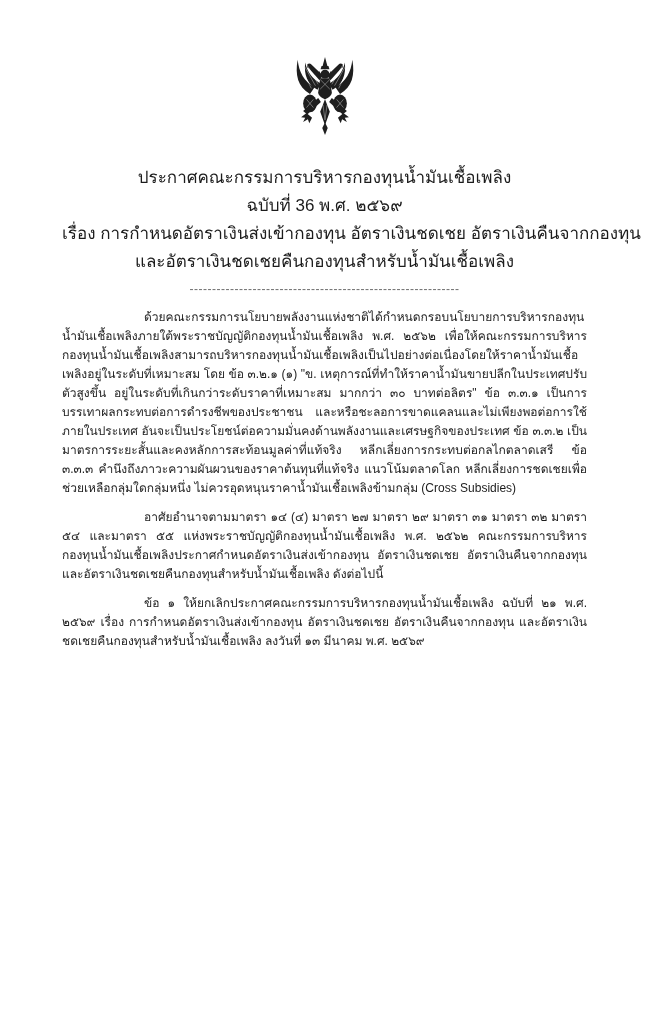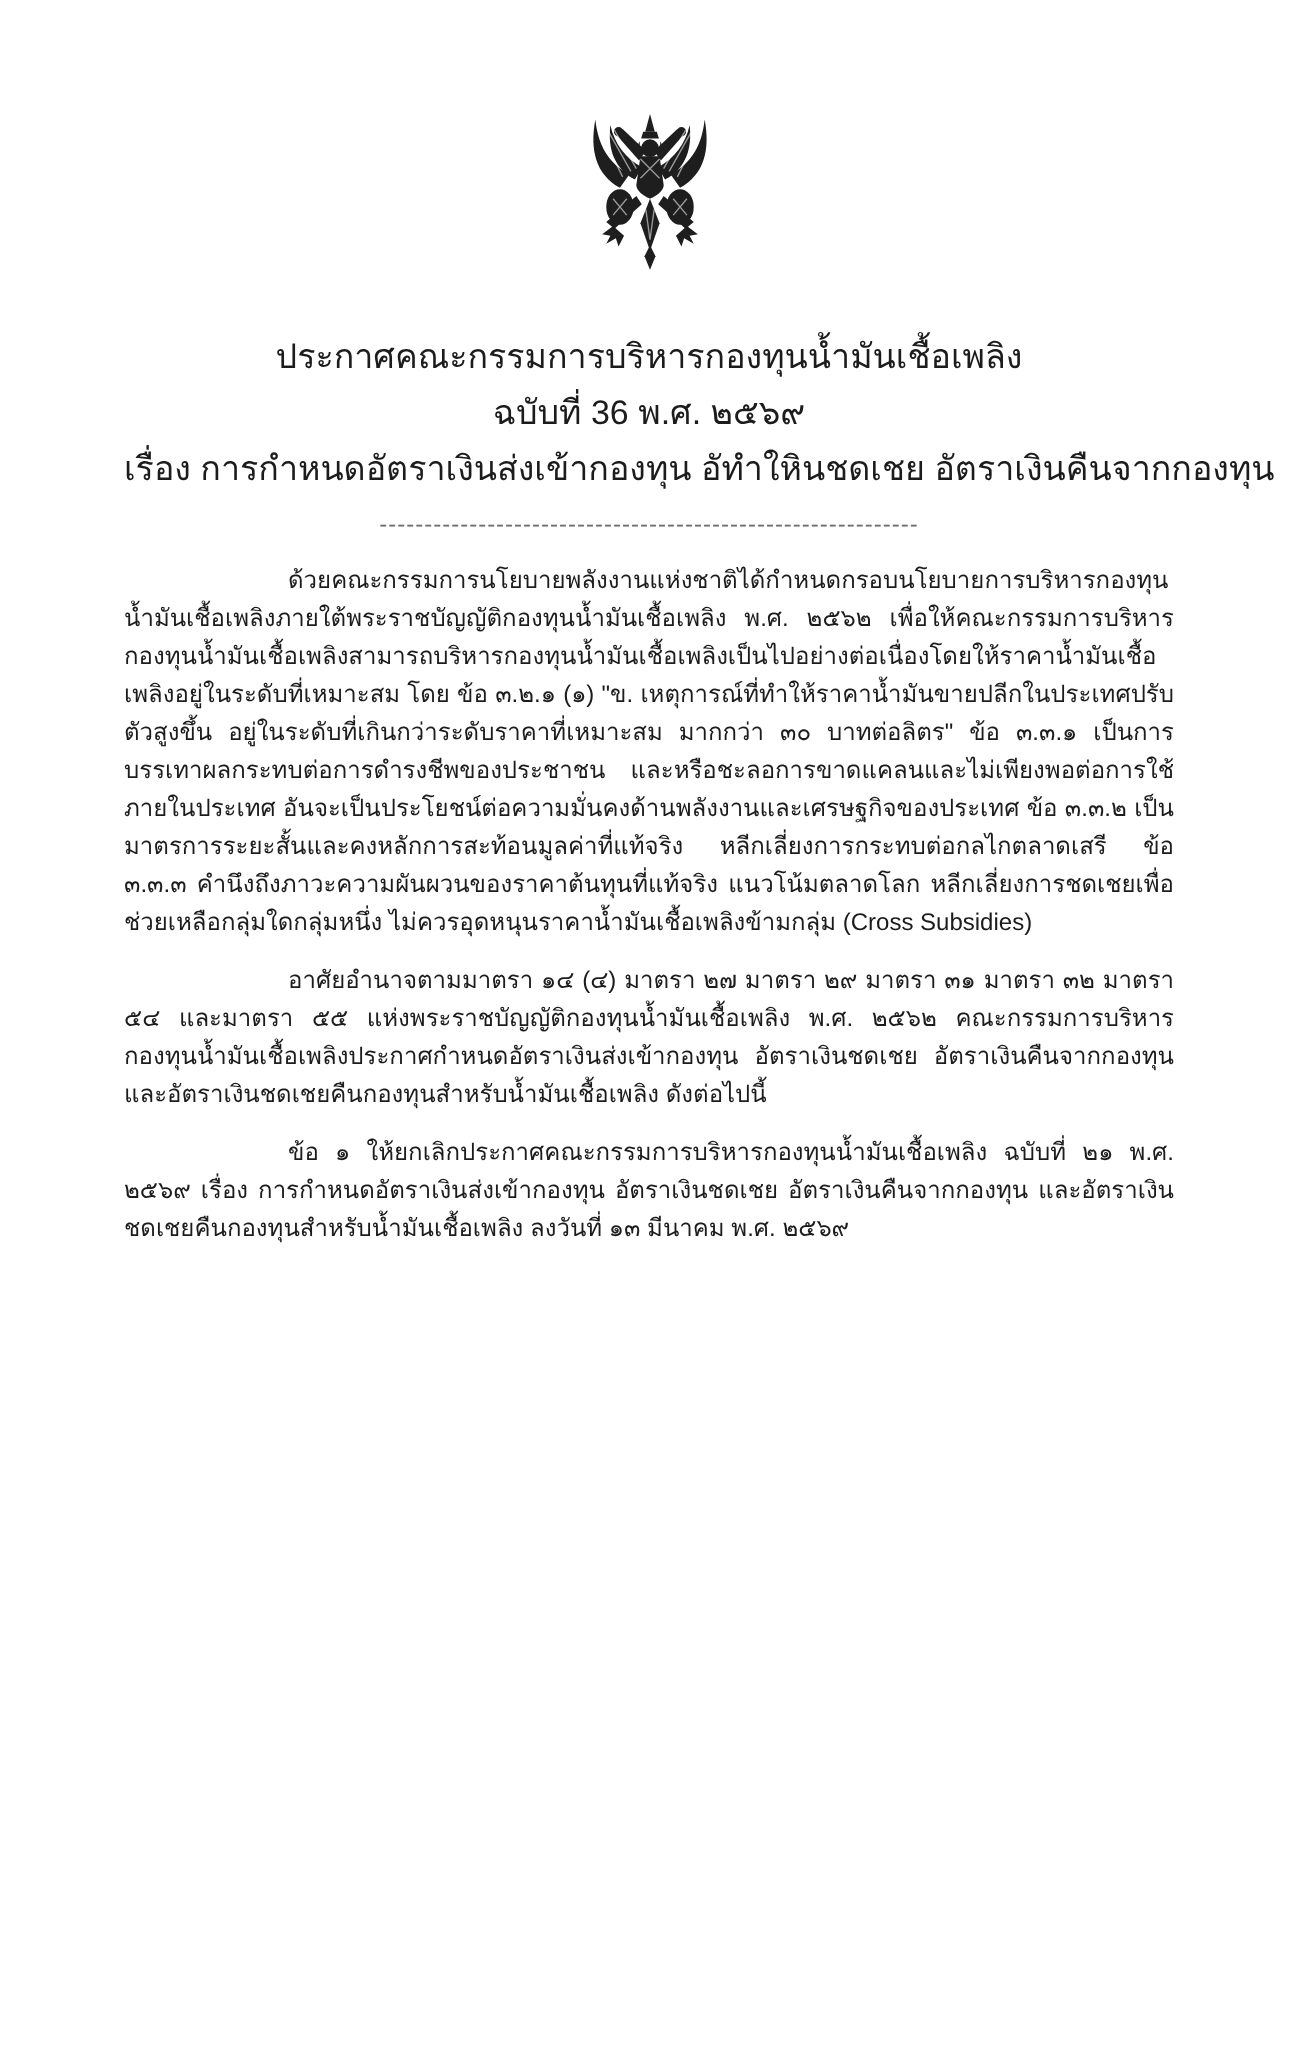--- a/index.html
+++ b/index.html
@@ -108,21 +108,22 @@
           <path d="M77 62 L87 74 M87 62 L77 74"></path>
           <path d="M57 70 L60 92 M63 70 L60 92"></path>
         </g>
       </svg>
     </span>
   </div>
 
   <div class="title-block">
     <div class="title-line">ประกาศคณะกรรมการบริหารกองทุนน้ำมันเชื้อเพลิง</div>
     <div class="title-line">ฉบับที่ 36 พ.ศ. ๒๕๖๙</div>
-    <div class="title-line">เรื่อง การกำหนดอัตราเงินส่งเข้ากองทุน อัทำใหินชดเชย อัตราเงินคืนจากกองทุน</div>
+    <div class="title-line">เรื่อง การกำหนดอัตราเงินส่งเข้ากองทุน อัตราเงินชดเชย อัตราเงินคืนจากกองทุน</div>
+    <div class="title-line">และอัตราเงินชดเชยคืนกองทุนสำหรับน้ำมันเชื้อเพลิง</div>
   </div>
 
   <div class="divider">------------------------------------------------------------</div>
 
   <div class="body-text">
     <p class="para">ด้วยคณะกรรมการนโยบายพลังงานแห่งชาติได้กำหนดกรอบนโยบายการบริหารกองทุนน้ำมันเชื้อเพลิงภายใต้พระราชบัญญัติกองทุนน้ำมันเชื้อเพลิง พ.ศ. ๒๕๖๒ เพื่อให้คณะกรรมการบริหารกองทุนน้ำมันเชื้อเพลิงสามารถบริหารกองทุนน้ำมันเชื้อเพลิงเป็นไปอย่างต่อเนื่องโดยให้ราคาน้ำมันเชื้อเพลิงอยู่ในระดับที่เหมาะสม โดย ข้อ ๓.๒.๑ (๑) "ข. เหตุการณ์ที่ทำให้ราคาน้ำมันขายปลีกในประเทศปรับตัวสูงขึ้น อยู่ในระดับที่เกินกว่าระดับราคาที่เหมาะสม มากกว่า ๓๐ บาทต่อลิตร" ข้อ ๓.๓.๑ เป็นการบรรเทาผลกระทบต่อการดำรงชีพของประชาชน และหรือชะลอการขาดแคลนและไม่เพียงพอต่อการใช้ภายในประเทศ อันจะเป็นประโยชน์ต่อความมั่นคงด้านพลังงานและเศรษฐกิจของประเทศ ข้อ ๓.๓.๒ เป็นมาตรการระยะสั้นและคงหลักการสะท้อนมูลค่าที่แท้จริง หลีกเลี่ยงการกระทบต่อกลไกตลาดเสรี ข้อ ๓.๓.๓ คำนึงถึงภาวะความผันผวนของราคาต้นทุนที่แท้จริง แนวโน้มตลาดโลก หลีกเลี่ยงการชดเชยเพื่อช่วยเหลือกลุ่มใดกลุ่มหนึ่ง ไม่ควรอุดหนุนราคาน้ำมันเชื้อเพลิงข้ามกลุ่ม (Cross Subsidies)</p>
     <p class="para">อาศัยอำนาจตามมาตรา ๑๔ (๔) มาตรา ๒๗ มาตรา ๒๙ มาตรา ๓๑ มาตรา ๓๒ มาตรา ๕๔ และมาตรา ๕๕ แห่งพระราชบัญญัติกองทุนน้ำมันเชื้อเพลิง พ.ศ. ๒๕๖๒ คณะกรรมการบริหารกองทุนน้ำมันเชื้อเพลิงประกาศกำหนดอัตราเงินส่งเข้ากองทุน อัตราเงินชดเชย อัตราเงินคืนจากกองทุน และอัตราเงินชดเชยคืนกองทุนสำหรับน้ำมันเชื้อเพลิง ดังต่อไปนี้</p>
     <p class="para">ข้อ ๑ ให้ยกเลิกประกาศคณะกรรมการบริหารกองทุนน้ำมันเชื้อเพลิง ฉบับที่ ๒๑ พ.ศ. ๒๕๖๙ เรื่อง การกำหนดอัตราเงินส่งเข้ากองทุน อัตราเงินชดเชย อัตราเงินคืนจากกองทุน และอัตราเงินชดเชยคืนกองทุนสำหรับน้ำมันเชื้อเพลิง ลงวันที่ ๑๓ มีนาคม พ.ศ. ๒๕๖๙</p>
 
   </div>

